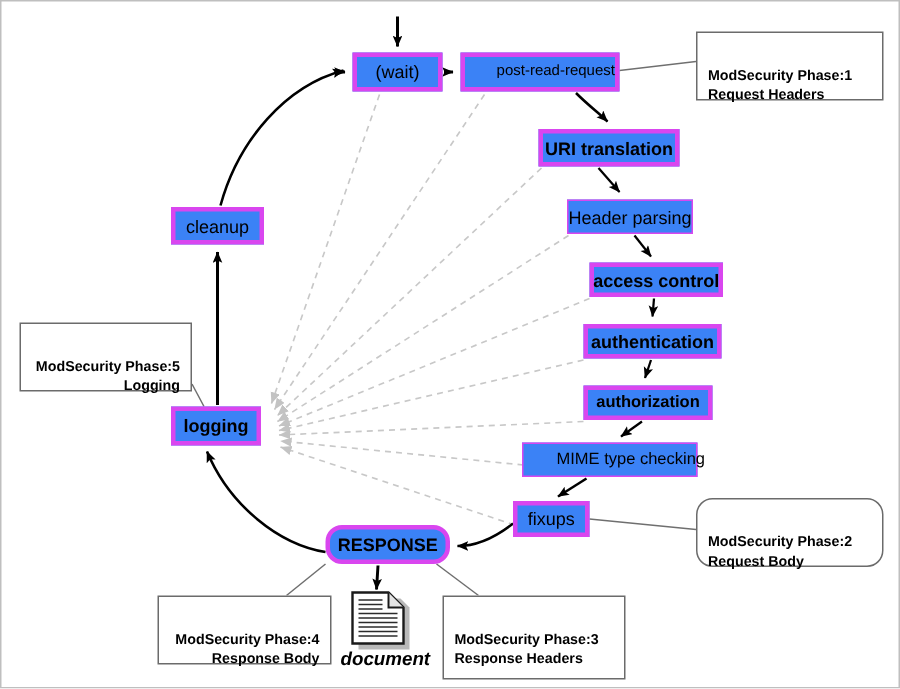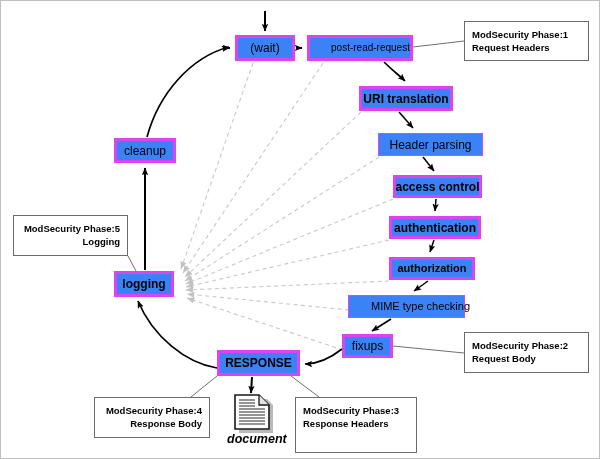--- a/index.html
+++ b/index.html
@@ -50,21 +50,21 @@
   
   .anno {
     position: absolute;
     box-sizing: border-box;
     background: #ffffff;
     border: 1px solid #6b6b6b;
     color: #000000;
     font-size: 9.5px;
     font-weight: bold;
     line-height: 13px;
-    padding: 6px 7px;
+    padding: 22px 7px;
     z-index: 6;
   }
   .anno-right { text-align: right; }
   .anno-left  { text-align: left; }
   #doc-caption {
     position: absolute;
     z-index: 6;
     font-style: italic;
     font-weight: bold;
     font-size: 12.5px;
@@ -147,63 +147,63 @@
   <div id="nodes-host">
       <div class="node node-heavy" style="left: 234px; top: 34px; width: 60px; height: 26px; font-size: 12px;">
         <span class="lbl">(wait)</span>
       </div>
       <div class="node node-heavy" style="left: 306px; top: 34px; width: 106px; height: 26px; font-size: 10px; padding-left: 21px;">
         <span class="lbl">post-read-request</span>
       </div>
       <div class="node node-bold node-heavy" style="left: 358px; top: 85px; width: 94px; height: 25px; font-size: 12px;">
         <span class="lbl">URI translation</span>
       </div>
-      <div class="node node-thin" style="left: 377px; top: 132px; width: 105px; height: 23px; font-size: 12px;">
+      <div class="node node-thin" style="left: 377px; top: 132px; width: 84px; height: 23px; font-size: 12px;">
         <span class="lbl">Header parsing</span>
       </div>
       <div class="node node-bold node-heavy" style="left: 392px; top: 174px; width: 89px; height: 23px; font-size: 12px;">
         <span class="lbl">access control</span>
       </div>
       <div class="node node-bold node-heavy" style="left: 388px; top: 215px; width: 92px; height: 23px; font-size: 12px;">
         <span class="lbl">authentication</span>
       </div>
       <div class="node node-bold node-heavy" style="left: 388px; top: 256px; width: 86px; height: 23px; font-size: 11px;">
         <span class="lbl">authorization</span>
       </div>
       <div class="node node-thin" style="left: 347px; top: 294px; width: 117px; height: 23px; font-size: 11px; padding-left: 28px;">
         <span class="lbl">MIME type checking</span>
       </div>
       <div class="node node-heavy" style="left: 341px; top: 333px; width: 51px; height: 24px; font-size: 12px;">
         <span class="lbl">fixups</span>
       </div>
-      <div class="node node-bold node-heavy" style="left: 216px; top: 349px; width: 83px; height: 26px; font-size: 12px;">
+      <div class="node node-bold node-heavy" style="left: 216px; top: 349px; width: 83px; height: 26px; font-size: 12px; border-radius: 11px;">
         <span class="lbl">RESPONSE</span>
       </div>
       <div class="node node-bold node-heavy" style="left: 113px; top: 270px; width: 60px; height: 26px; font-size: 12px;">
         <span class="lbl">logging</span>
       </div>
       <div class="node node-heavy" style="left: 113px; top: 137px; width: 62px; height: 25px; font-size: 12px;">
         <span class="lbl">cleanup</span>
       </div>
     </div>
 
   <div id="annos-host">
       <div class="anno anno-left" style="left: 463px; top: 20px; width: 125px; height: 40px;">
         <div>ModSecurity Phase:1</div>
         <div>Request Headers</div>
       </div>
       <div class="anno anno-right" style="left: 12px; top: 214px; width: 115px; height: 41px;">
         <div>ModSecurity Phase:5</div>
         <div>Logging</div>
       </div>
-      <div class="anno anno-left" style="left: 463px; top: 331px; width: 125px; height: 41px;">
+      <div class="anno anno-left" style="left: 463px; top: 331px; width: 125px; height: 41px; border-radius: 11px;">
         <div>ModSecurity Phase:2</div>
         <div>Request Body</div>
       </div>
-      <div class="anno anno-right" style="left: 93px; top: 396px; width: 116px; height: 41px;">
+      <div class="anno anno-right" style="left: 104px; top: 396px; width: 116px; height: 41px;">
         <div>ModSecurity Phase:4</div>
         <div>Response Body</div>
       </div>
       <div class="anno anno-left" style="left: 294px; top: 396px; width: 122px; height: 56px;">
         <div>ModSecurity Phase:3</div>
         <div>Response Headers</div>
       </div>
     </div>
 
   <div id="doc-caption" style="left: 226px; top: 431px;">document</div>

